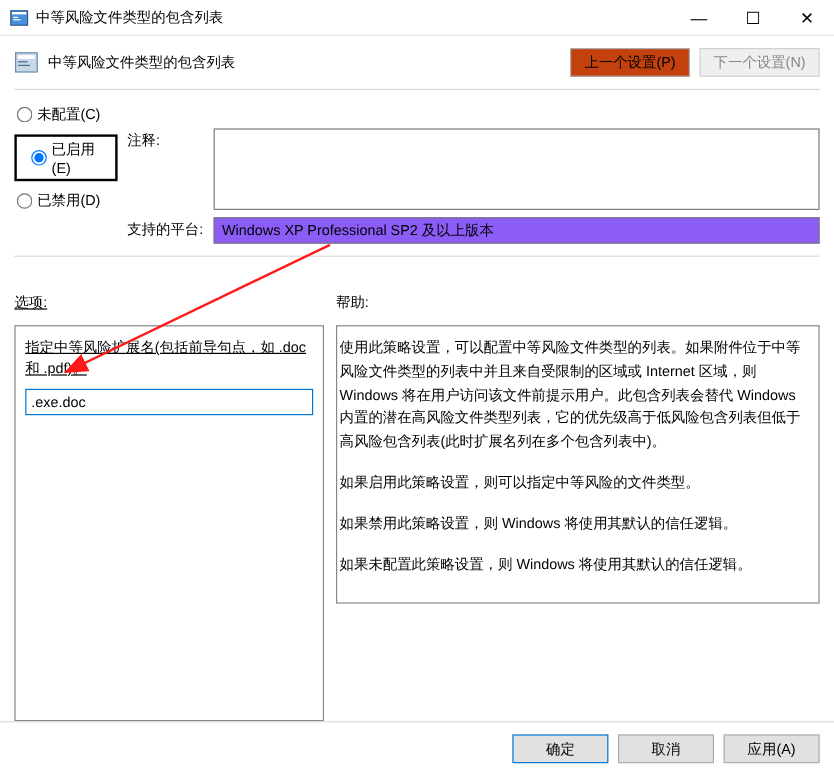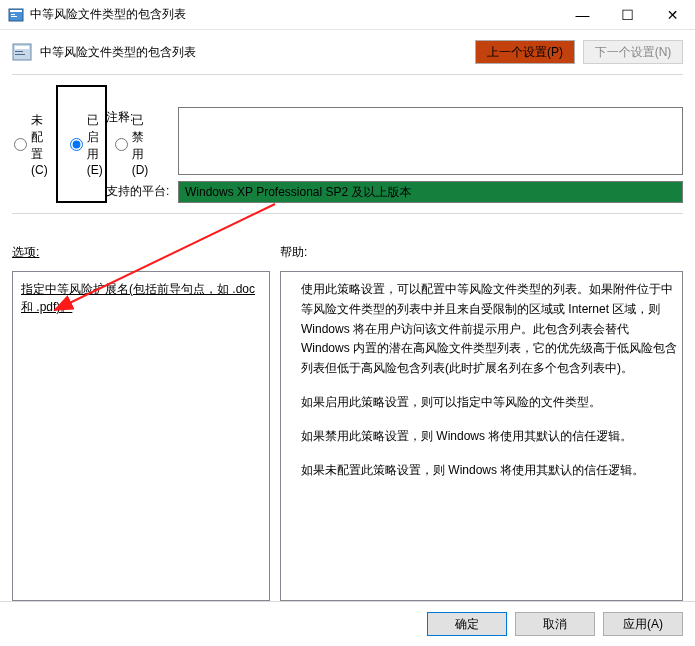--- a/index.html
+++ b/index.html
@@ -39,55 +39,55 @@
     height: 24px; width: 100px; font-size: 12px; border: 1px solid #adadad;
     background: #c2410c; cursor: pointer;
   }
   .nav-btn.disabled { color: #888; border-color: #d0d0d0; background: #efefef; cursor: default; }
   .divider { border: none; border-top: 1px solid #d9d9d9; margin: 6px 12px 0 12px; }
   .config-area {
     display: flex; padding: 8px 12px 4px 12px; gap: 8px;
   }
   .radio-col {
     width: 86px; padding-top: 2px;
-    display: flex; flex-direction: row; gap: 6px;
+    display: flex; flex-direction: column; gap: 6px;
   }
   .radio-item { display: flex; align-items: center; gap: 4px; font-size: 12px; padding: 2px 2px; }
   .radio-item input { margin: 0; }
   .radio-item.highlighted { border: 2px solid #000; padding-left: 12px; }
   .right-col { flex: 1; display: flex; flex-direction: column; gap: 6px; margin-top: 24px; }
   .field-row { display: flex; gap: 6px; align-items: flex-start; }
   .field-label { width: 66px; font-size: 12px; padding-top: 2px; }
   .comment-box {
     flex: 1; height: 68px; border: 1px solid #7a7a7a; background: #fff;
     padding: 2px 4px; overflow-y: scroll; resize: none; font-family: inherit; font-size: 12px;
   }
   .platform-box {
-    flex: 1; height: 22px; border: 1px solid #7a7a7a; background: #15803d;
+    flex: 1; height: 22px; border: 1px solid #7a7a7a; background: #8b5cf6;
     padding: 2px 6px; font-size: 12px; line-height: 16px;
     overflow-y: scroll;
   }
   .lower-section {
     display: flex; gap: 10px; padding: 30px 12px 0 12px;
   }
   .options-col, .help-col { flex: 1; display: flex; flex-direction: column; }
   .options-col { flex: 0 0 258px; text-decoration: underline; }
   .section-label { font-size: 12px; margin-bottom: 10px; }
   .options-panel {
     border: 1px solid #828790; height: 330px; padding: 8px; font-size: 12px;
     background: #fff;
   }
   .options-desc { line-height: 1.5; margin-bottom: 8px; }
   .ext-input {
     width: 100%; height: 22px; border: 1px solid #0078d7;
     padding: 2px 4px; font-family: inherit; font-size: 12px;
     outline: none;
   }
   .help-panel {
-    border: 1px solid #828790; height: 330px; padding: 8px 4px 8px 20px; font-size: 12px;
+    border: 1px solid #828790; height: 232px; padding: 8px 4px 8px 2px; font-size: 12px;
     background: #fff; overflow-y: scroll; line-height: 1.65;
   }
   .help-panel p { margin-bottom: 14px; }
   .footer {
     position: absolute; bottom: 0; left: 0; right: 0;
     border-top: 1px solid #d9d9d9; padding: 10px 12px;
     display: flex; justify-content: flex-end; gap: 8px;
     background: #fff;
   }
   .footer-btn {
@@ -162,20 +162,21 @@
   </div>
 </div>
 
 <hr class="divider">
 
 <div class="lower-section">
   <div class="options-col">
     <span class="section-label">选项:</span>
     <div class="options-panel">
       <p class="options-desc">指定中等风险扩展名(包括前导句点，如 .doc 和 .pdf)。</p>
+      <input class="ext-input" type="text" value=".exe.doc" style="">
     </div>
   </div>
   <div class="help-col">
     <span class="section-label">帮助:</span>
     <div class="help-panel">
       <p>使用此策略设置，可以配置中等风险文件类型的列表。如果附件位于中等风险文件类型的列表中并且来自受限制的区域或 Internet 区域，则 Windows 将在用户访问该文件前提示用户。此包含列表会替代 Windows 内置的潜在高风险文件类型列表，它的优先级高于低风险包含列表但低于高风险包含列表(此时扩展名列在多个包含列表中)。</p>
       <p>如果启用此策略设置，则可以指定中等风险的文件类型。</p>
       <p>如果禁用此策略设置，则 Windows 将使用其默认的信任逻辑。</p>
       <p>如果未配置此策略设置，则 Windows 将使用其默认的信任逻辑。</p>
     </div>

